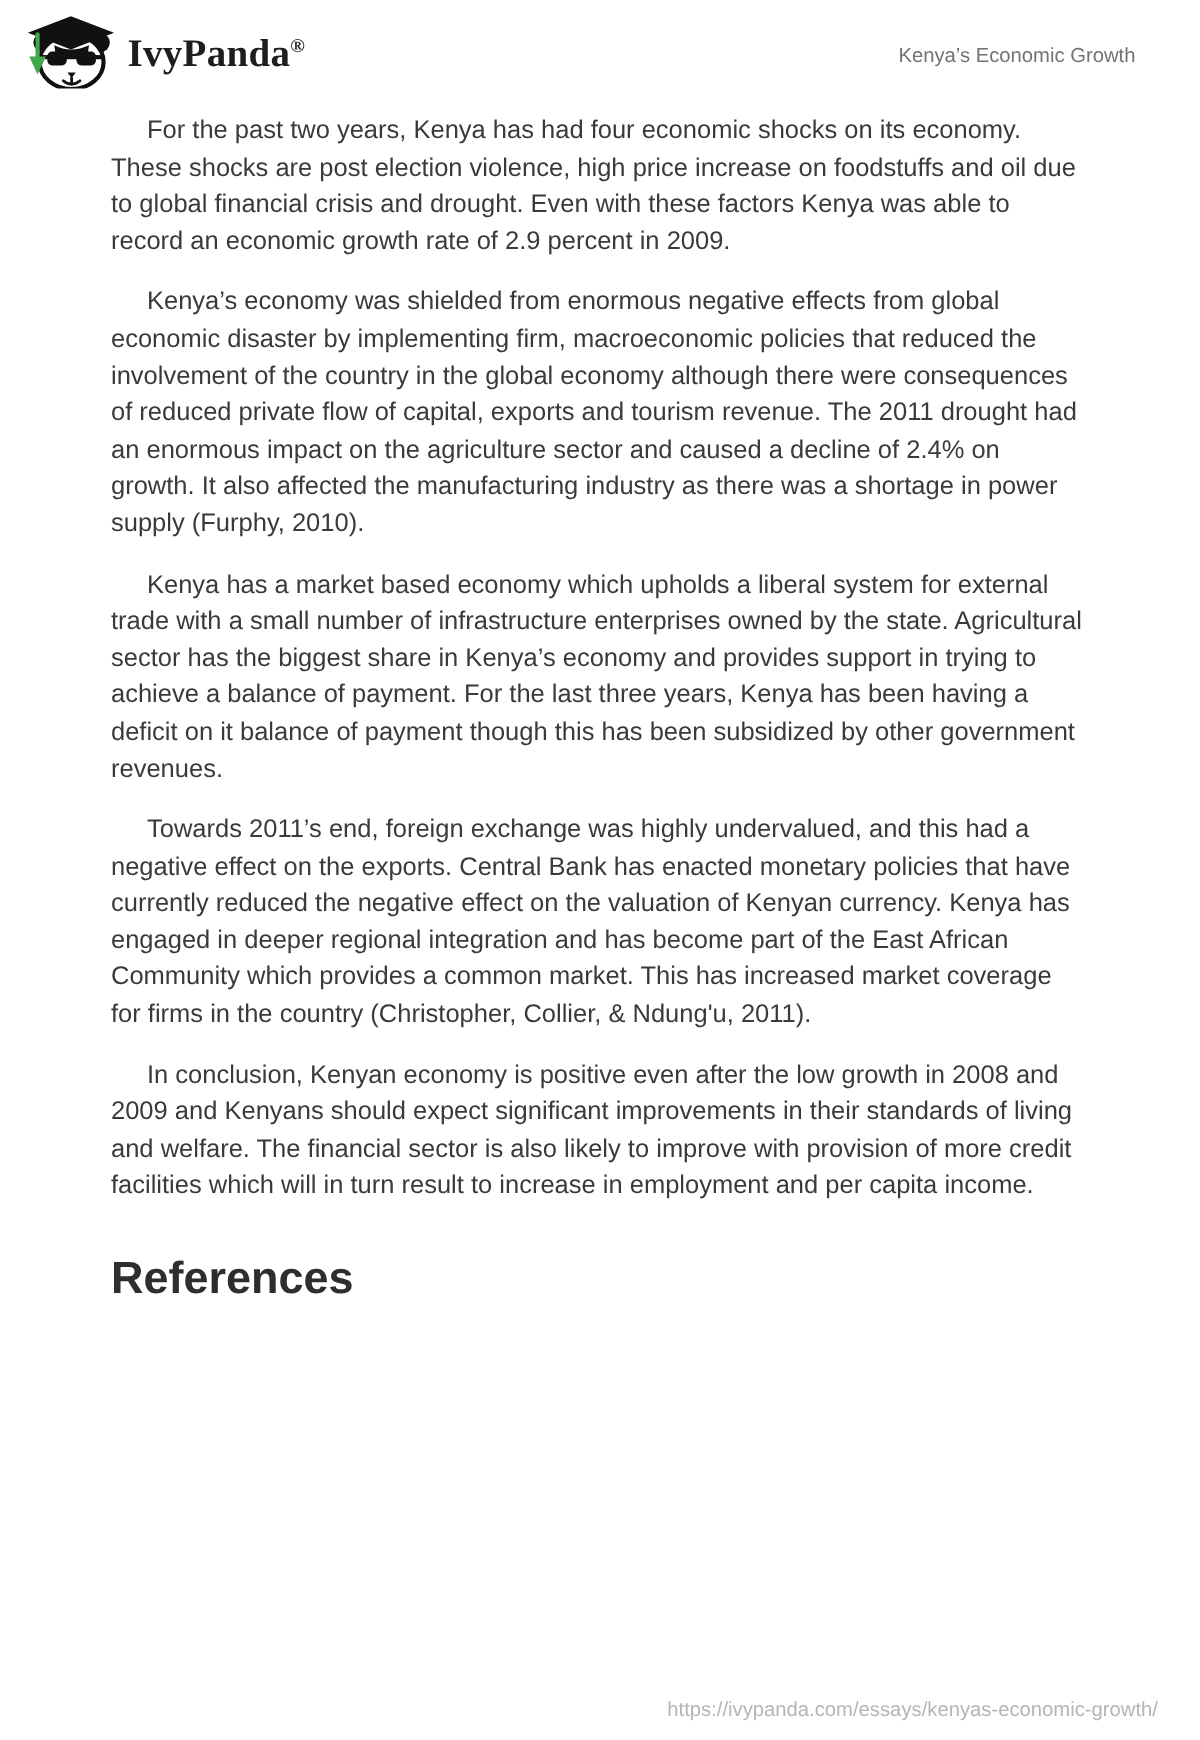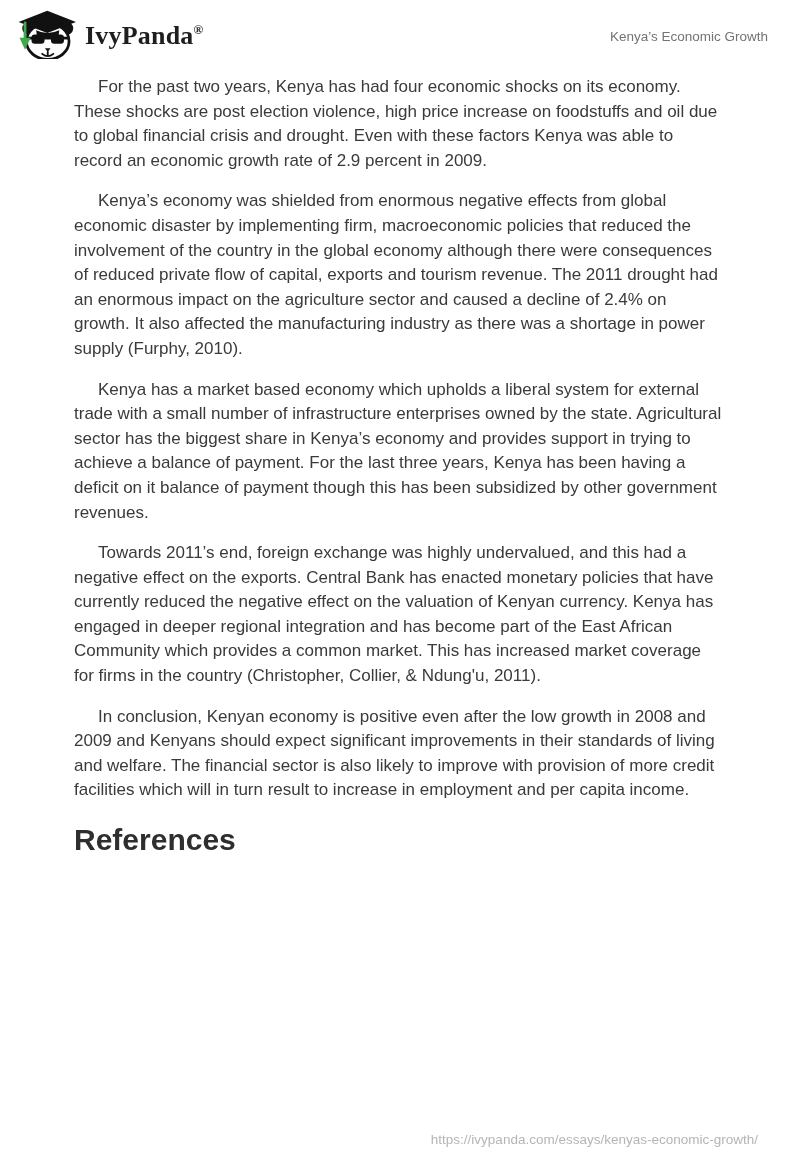--- a/index.html
+++ b/index.html
@@ -10,21 +10,21 @@
     background: #ffffff;
     font-family: "Liberation Sans", "DejaVu Sans", sans-serif;
     overflow: hidden;
     box-sizing: border-box;
   }
   
   .header {
     display: flex;
     justify-content: space-between;
     align-items: flex-start;
-    padding: 7px 32px 0 13px;
+    padding: 7px 43px 0 13px;
     height: 61px;
     box-sizing: border-box;
     gap: 40px;
   }
   .brand { display: flex; align-items: center; gap: 9px; }
   .brand-logo { width: 63px; height: 52px; flex: 0 0 auto; }
   .brand-name {
     font-family: "Liberation Serif", "DejaVu Serif", serif;
     font-weight: bold;
     font-size: 26px;
@@ -50,38 +50,38 @@
   .content { padding: 14px 75px 0 74px; }
   .body-paragraph {
     margin: 0 0 16px 0;
     font-size: 17px;
     line-height: 24.6px;
     color: #3a3a3a;
     text-indent: 24px;
     text-align: left;
   }
   .references-heading {
-    margin: 20px 0 27px 0;
+    margin: 33px 0 27px 0;
     font-size: 30px;
     font-weight: bold;
     color: #2e2e2e;
     letter-spacing: 0px;
   }
   .reference-entry {
     margin: 0 0 16px 0;
     font-size: 17px;
     line-height: 24.6px;
     color: #3a3a3a;
     text-indent: 24px;
   }
   .reference-entry .ref-title { font-style: italic; }
   
   .footer-url {
     position: absolute;
-    right: 42px;
+    right: 28px;
     bottom: 13px;
     font-size: 13.5px;
     color: #b5b5b5;
   }
 </style>
 </head>
 <body>
 
 <div class="page">
 

